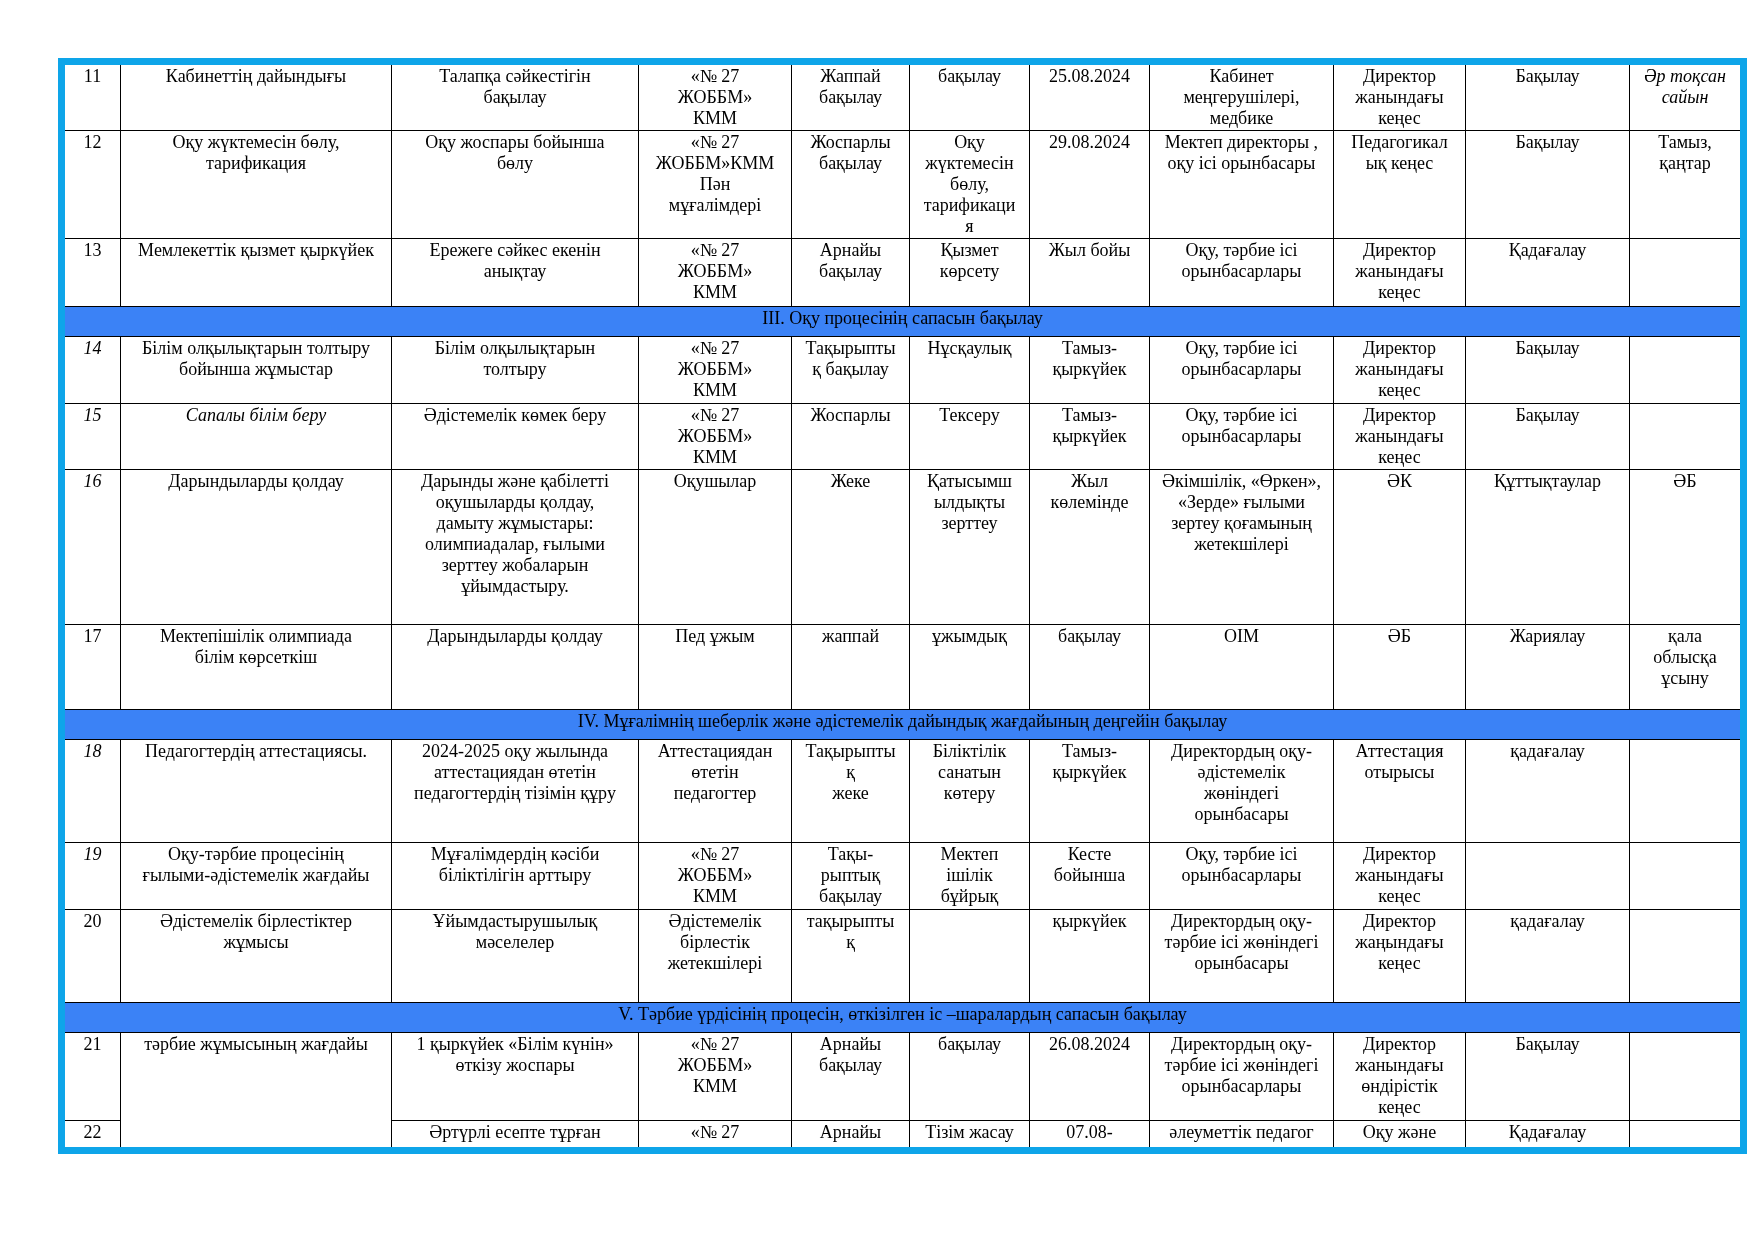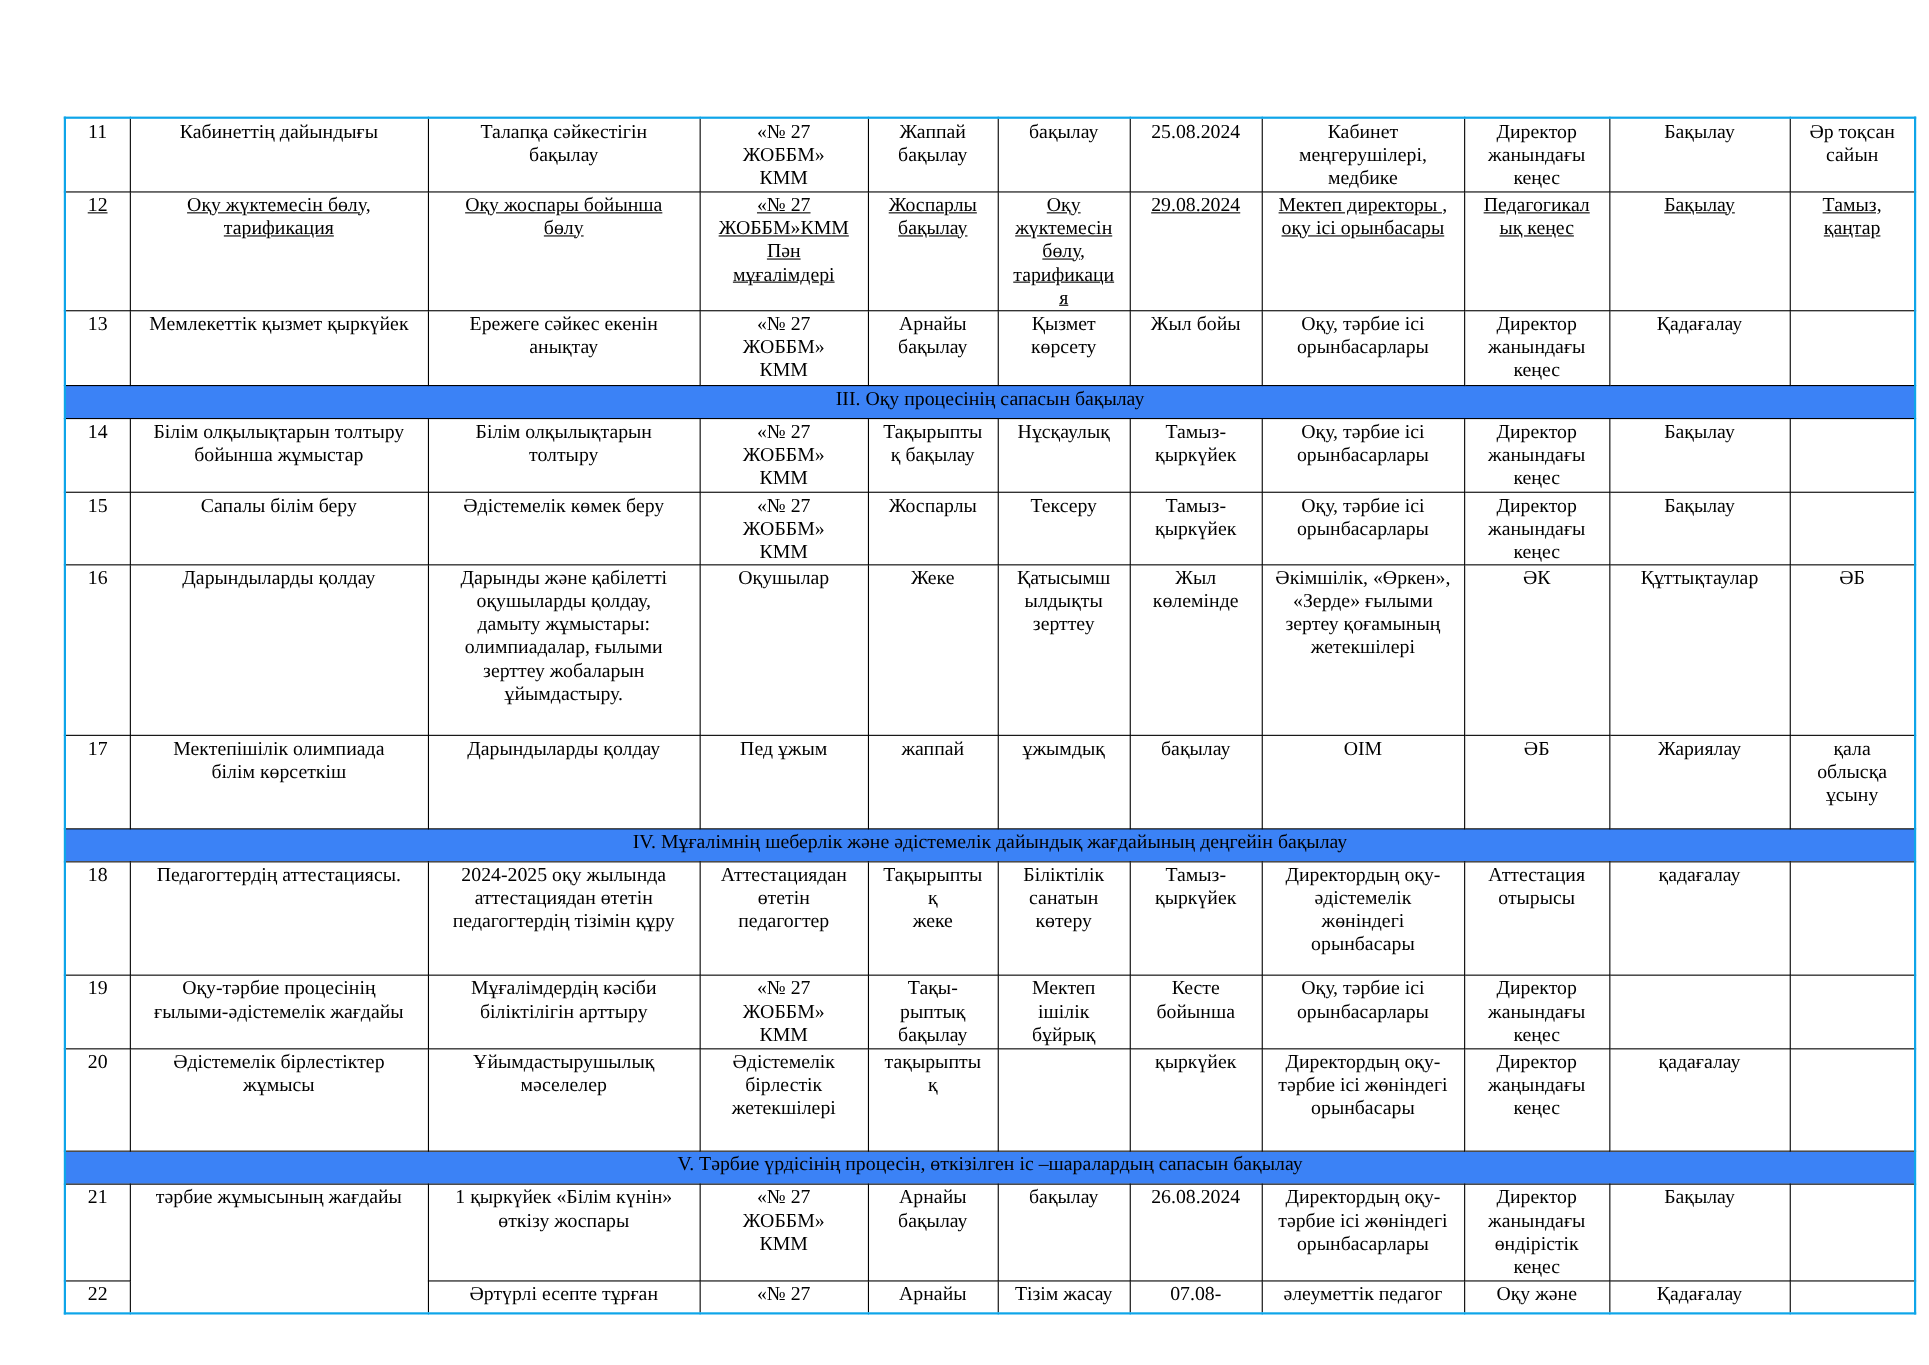--- a/index.html
+++ b/index.html
@@ -8,46 +8,45 @@
     background:#ffffff;
     font-family:"Liberation Serif","DejaVu Serif",serif;
     color:#000;
     position:relative;
   }
   table.plan{
     position:absolute;left:58px;top:58px;
     width:1682px;
     border-collapse:collapse;
     table-layout:fixed;
-    border:2px solid #0ea5e9;
-    margin-top:48px;
+    border:7px solid #0ea5e9;
   }
   table.plan td{
     border:1px solid #000;
     padding:1px 3px;
     font-size:18px;
     line-height:21px;
     text-align:center;
     vertical-align:top;
     white-space:pre-line;
     overflow:hidden;
     word-wrap:break-word;
   }
   td.num{vertical-align:top;}
-  td.vb{vertical-align:bottom;}
+  td.vb{vertical-align:bottom;font-style:italic;}
   td.vm{vertical-align:middle;}
   td.section{
     background:#3b82f6;
     font-weight:normal;
     font-size:19px;
     border-top:2px solid #000;
     border-bottom:2px solid #000;
     vertical-align:middle;
   }
-  tr.hr11{height:67px;} tr.hr12{height:107px;text-decoration:underline;} tr.hr13{height:68px;}
+  tr.hr11{height:67px;} tr.hr12{height:107px;} tr.hr13{height:68px;}
   tr.hsec{height:30px;}
   tr.hr14{height:67px;} tr.hr15{height:63px;} tr.hr16{height:155px;padding-left:28px;}
   tr.hr17{height:85px;} tr.hr18{height:103px;} tr.hr19{height:67px;padding-left:40px;}
   tr.hr20{height:93px;} tr.hr21{height:88px;} tr.hr22{height:30px;padding-left:40px;}
 </style>
 </head>
 <body>
 
 <table class="plan">
   <colgroup>

